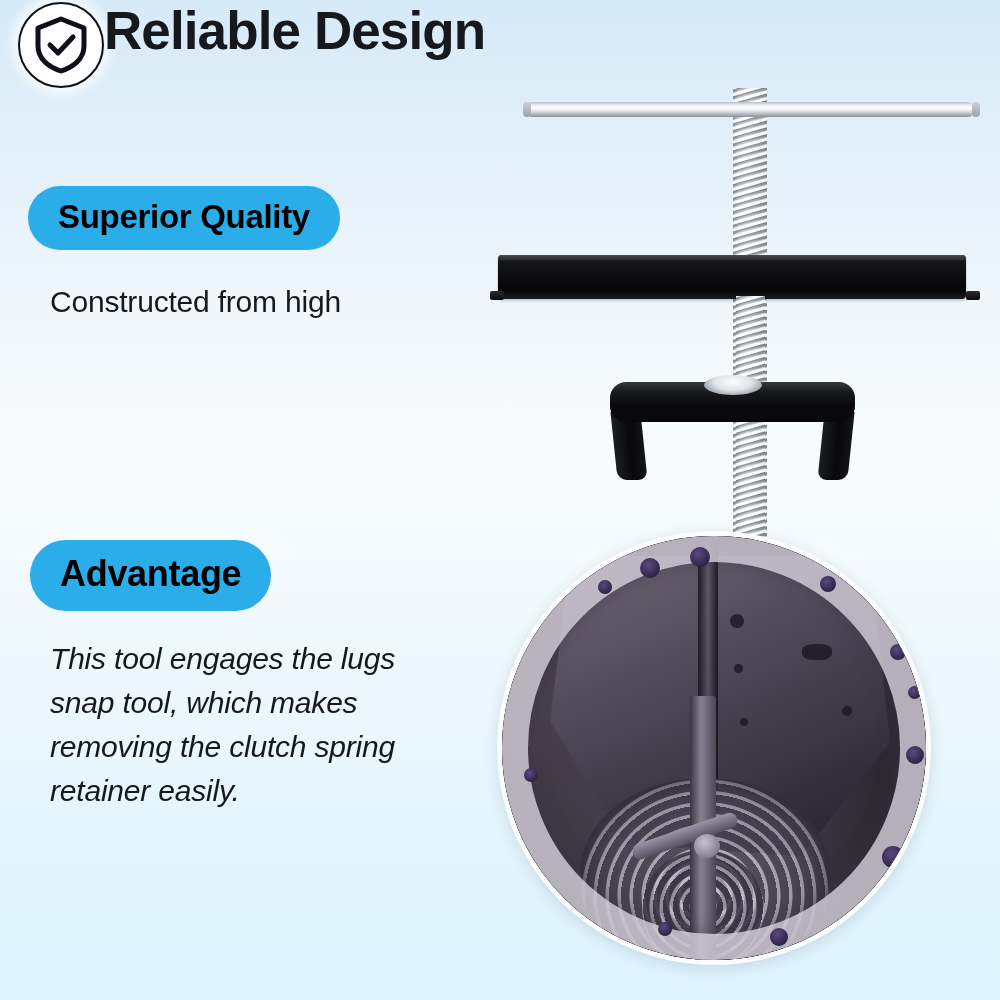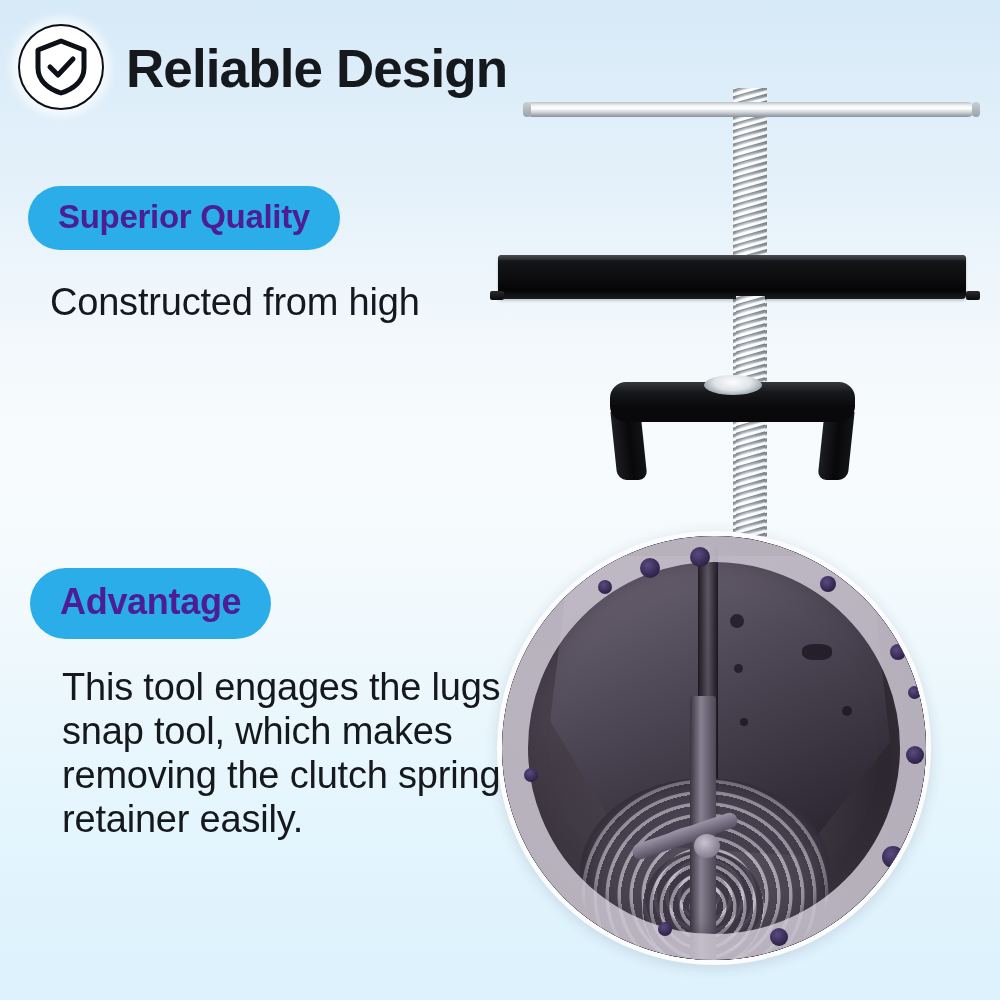--- a/index.html
+++ b/index.html
@@ -26,24 +26,23 @@
         #eaf7fd 72%,
         #e1f4fd 88%,
         #ddf2fd 100%);
     overflow: hidden;
   }
 
   
   #header {
     position: absolute;
     left: 18px;
-    top: 24px;
+    top: 2px;
     display: flex;
-    align-items: center;
-    gap: 22px;
+    align-items: flex-start;
   }
   #shield-badge {
     width: 86px;
     height: 86px;
     border-radius: 50%;
     background: radial-gradient(circle at 50% 45%, #ffffff 60%, #fbfdff 100%);
     border: 2px solid #0d1117;
     box-sizing: border-box;
     display: flex;
     align-items: center;
@@ -57,45 +56,45 @@
     color: #15191d;
     letter-spacing: -0.9px;
     line-height: 1;
     white-space: nowrap;
     margin-top: 2px;
   }
 
   
   .feature { position: absolute; }
   #feature-superior { left: 28px; top: 186px; }
-  #feature-advantage { left: 30px; top: 568px; }
+  #feature-advantage { left: 30px; top: 540px; }
 
   .badge-pill {
     display: inline-block;
     background: #2bade9;
-    color: #4c1d95;
+    color: #000000;
     font-size: 33px;
     font-weight: bold;
     letter-spacing: -0.3px;
     border-radius: 40px;
     line-height: 1;
   }
   #badge-superior { padding: 14px 30px 17px 30px; }
   #badge-advantage { padding: 16px 30px 19px 30px; font-size: 36px; }
 
   .feature-body {
     margin-top: 26px;
-    font-size: 38px;
+    font-size: 30px;
     line-height: 44px;
     color: #15191d;
     letter-spacing: -0.2px;
     max-width: 460px;
   }
   #feature-superior .feature-body { margin-left: 22px; margin-top: 30px; }
-  #feature-advantage .feature-body { margin-left: 32px; margin-top: 26px; }
+  #feature-advantage .feature-body { margin-left: 20px; margin-top: 26px; font-style: italic; }
   .feature-body span { display: block; white-space: nowrap; }
 
   
   #tool-photo {
     position: absolute;
     left: 480px;
     top: 60px;
     width: 510px;
     height: 420px;
   }

